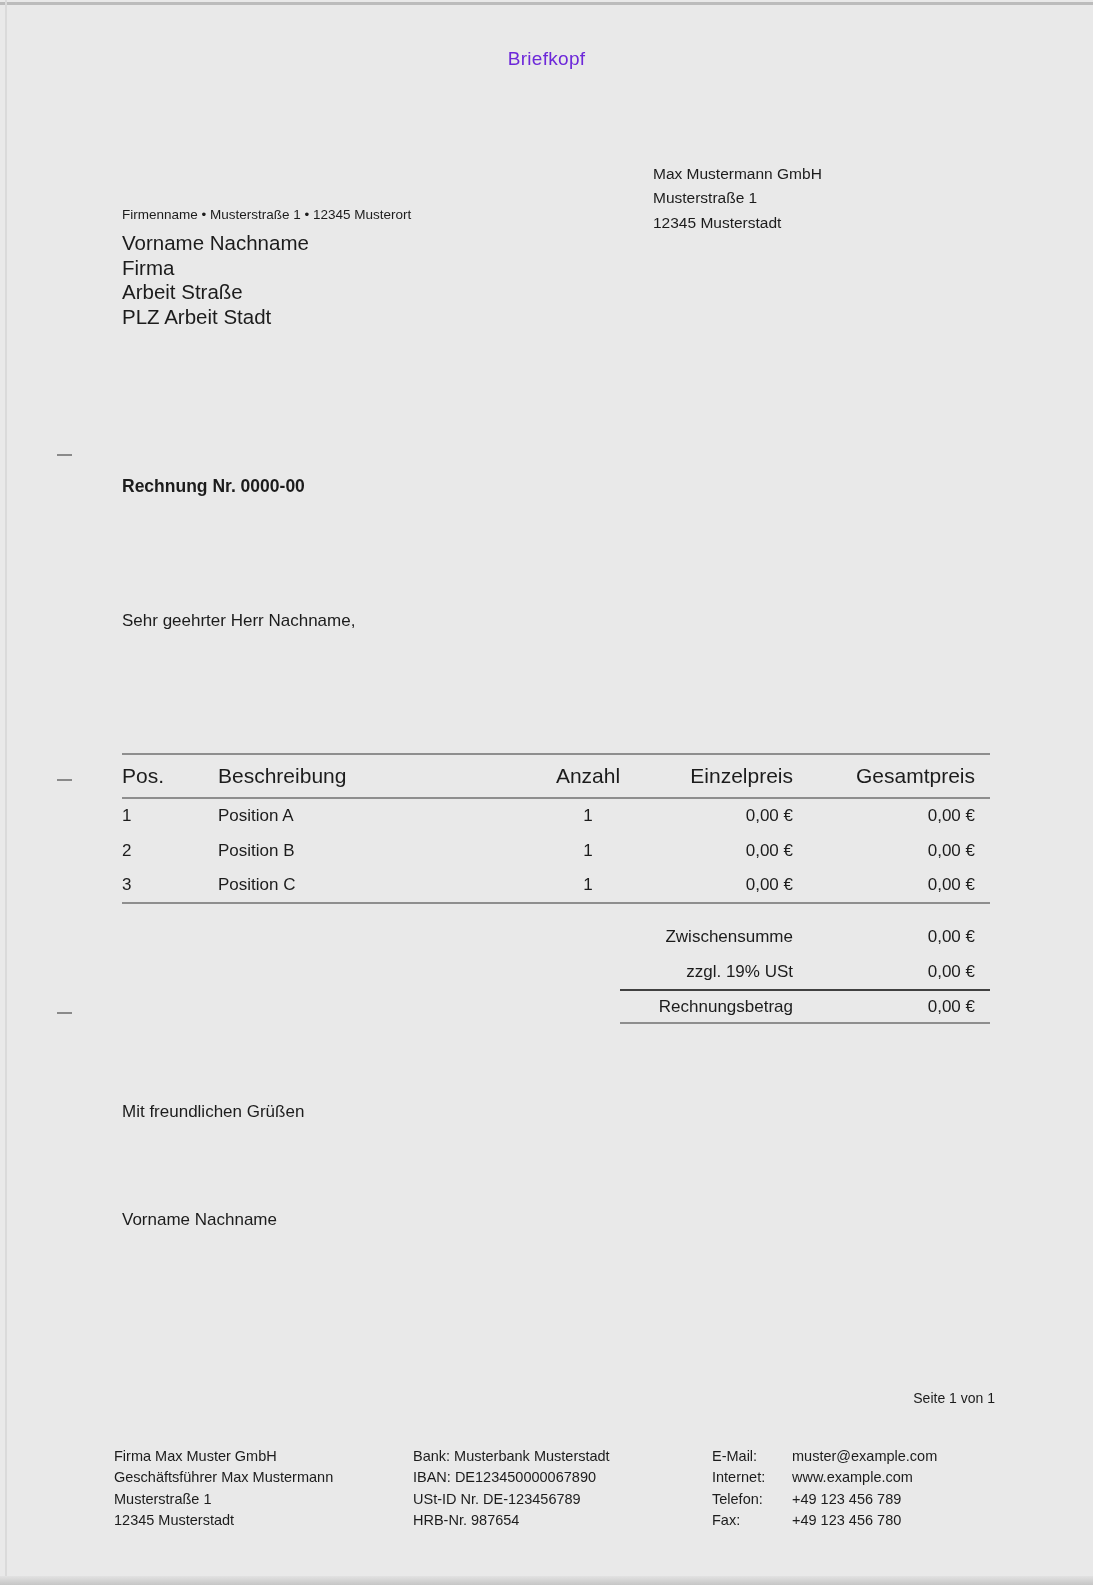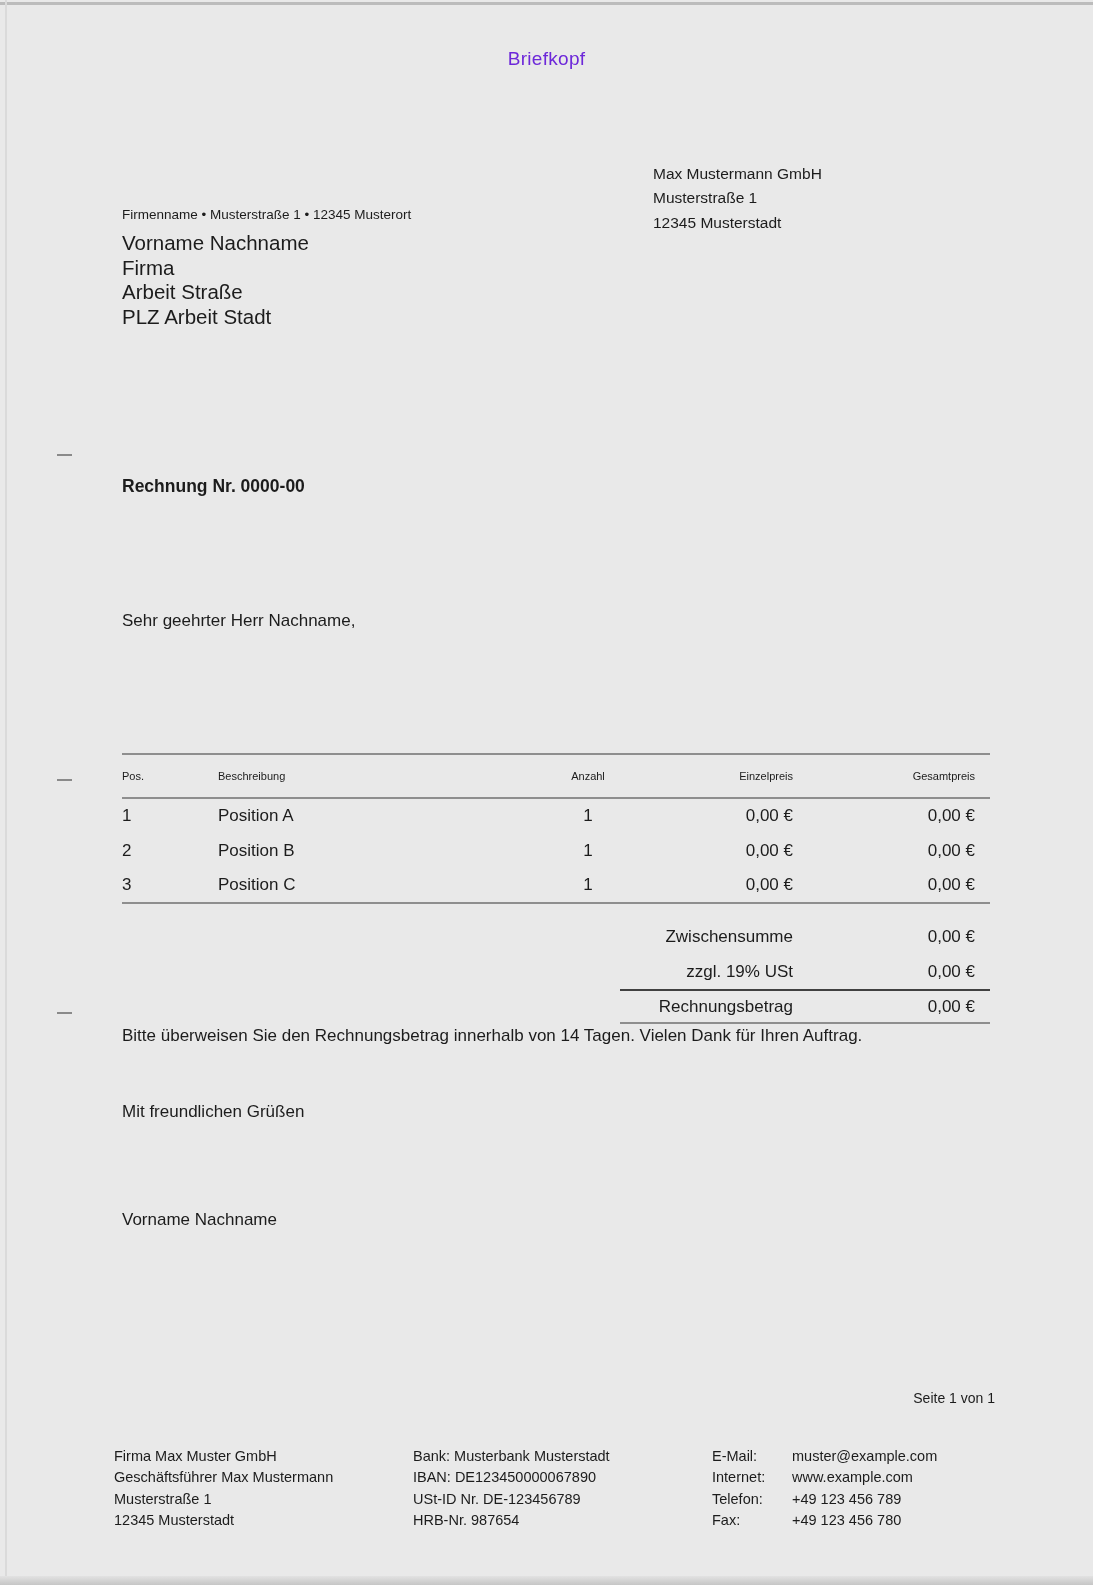--- a/index.html
+++ b/index.html
@@ -40,21 +40,21 @@
 
   table.items { left: 122px; top: 753px; width: 868px;
                 border-collapse: collapse; table-layout: fixed;
                 font-size: 17px; }
   table.items col.c-pos   { width: 96px; }
   table.items col.c-desc  { width: 290px; }
   table.items col.c-qty   { width: 160px; }
   table.items col.c-unit  { width: 140px; }
   table.items col.c-total { width: 182px; }
   table.items thead tr { border-top: 2px solid #8e8e8e; border-bottom: 2px solid #8e8e8e; }
-  table.items th { font-weight: normal; font-size: 11px; height: 44px; }
+  table.items th { font-weight: normal; font-size: 21px; height: 44px; }
   table.items td { height: 35px; }
   table.items th, table.items td { text-align: left; vertical-align: middle; }
   table.items .qty   { text-align: center; }
   table.items .unit  { text-align: right; padding-right: 15px; }
   table.items .total { text-align: right; padding-right: 15px; }
   table.items tbody tr:last-child { border-bottom: 2px solid #8e8e8e; }
 
   .summary { left: 620px; top: 891px; width: 370px; font-size: 17px; margin-top: 28px; }
   .summary .srow { display: grid; grid-template-columns: 188px 182px;
                    height: 35px; align-items: center; }
@@ -161,21 +161,20 @@
     <div class="srow">
       <span class="slbl">zzgl. 19% USt</span>
       <span class="sval">0,00 €</span>
     </div>
     <div class="srow final">
       <span class="slbl">Rechnungsbetrag</span>
       <span class="sval">0,00 €</span>
     </div>
   </div>
 
-  <div class="abs payment-note">Bitte überweisen Sie den Rechnungsbetrag innerhalb von 14 Tagen. Vielen Dank für Ihren Auftrag.</div>
 
   <div class="abs closing">Mit freundlichen Grüßen</div>
 
   <div class="abs signature">Vorname Nachname</div>
 
   <div class="abs page-info">Seite 1 von 1</div>
 
   <div class="abs footer-col fcol1">
     <div>Firma Max Muster GmbH</div>
     <div>Geschäftsführer Max Mustermann</div>

